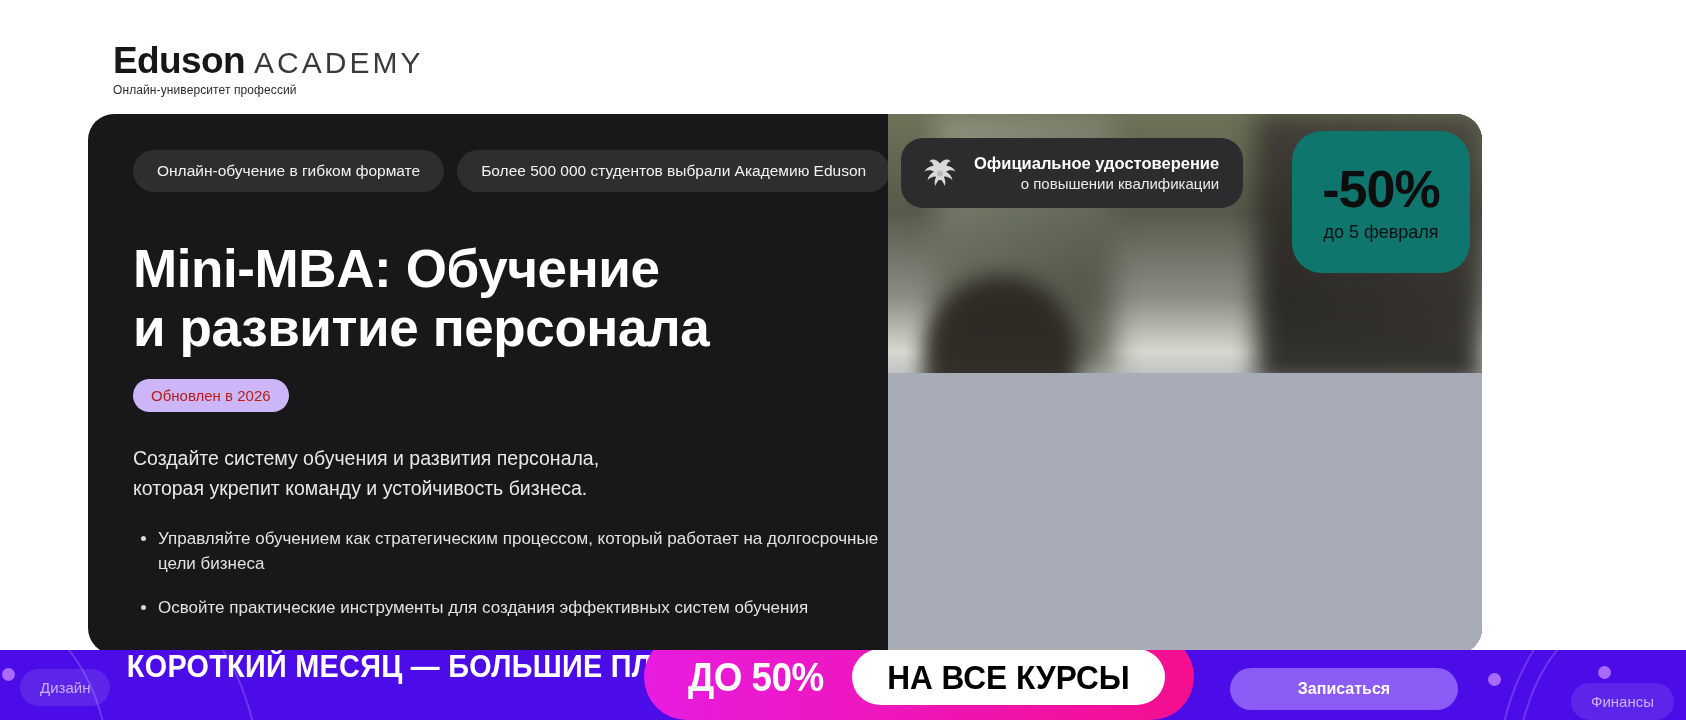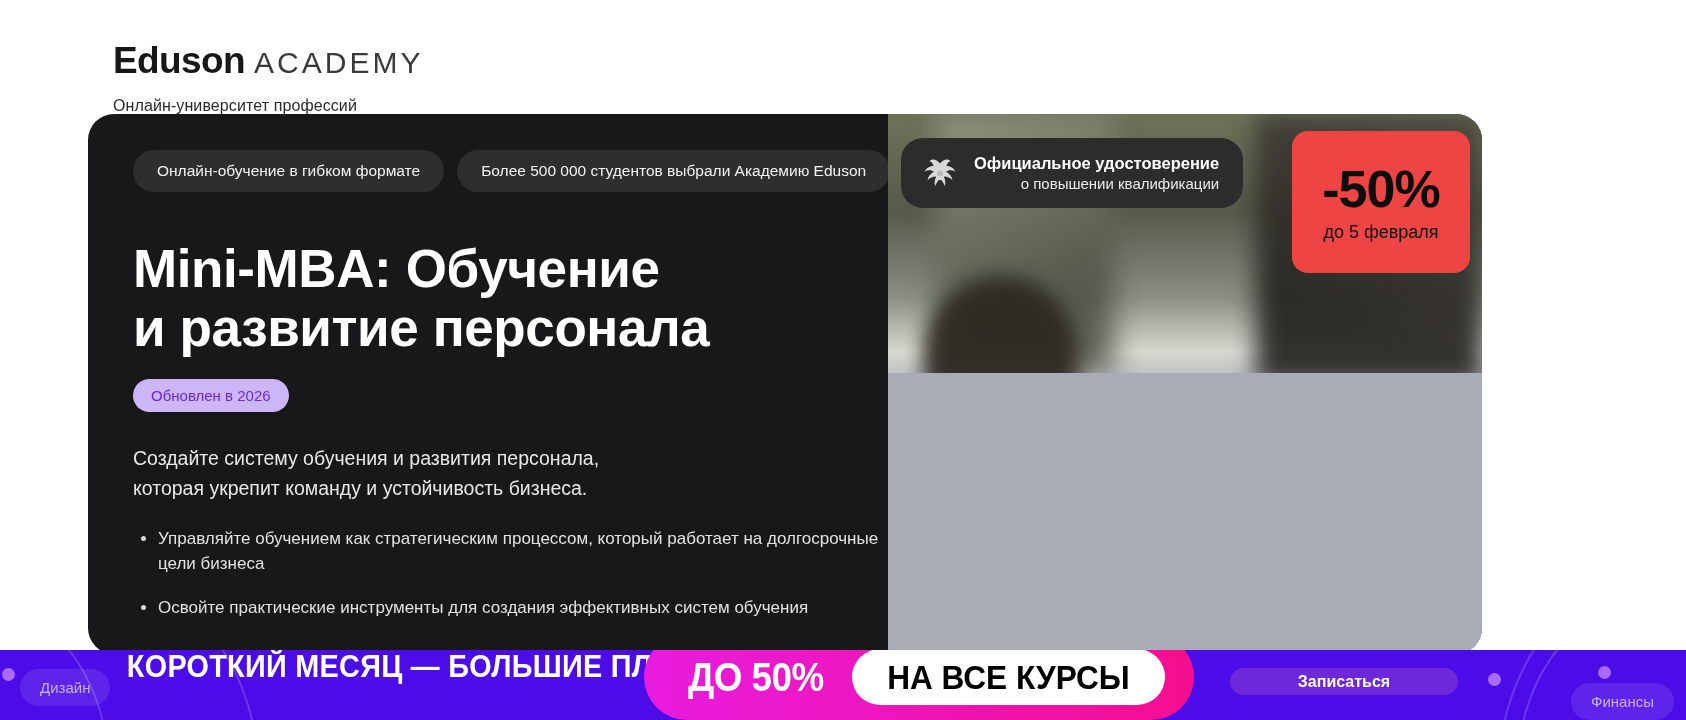--- a/index.html
+++ b/index.html
@@ -14,21 +14,21 @@
   
   .logo-block { position:absolute; left:113px; top:42px; }
   .logo-row { display:flex; align-items:baseline; gap:9px; line-height:1; }
   .logo-eduson {
     font-size:37px; font-weight:bold; color:#17171a; letter-spacing:-0.6px;
   }
   .logo-academy {
     font-size:30px; font-weight:300; color:#3a3a3e; letter-spacing:3.0px;
   }
   .logo-sub {
-    margin-top:18px; font-size:16px; color:#2b2b2e; letter-spacing:0.1px;
+    margin-top:4px; font-size:12px; color:#2b2b2e; letter-spacing:0.1px;
   }
 
   
   .hero {
     position:absolute; left:88px; top:114px;
     width:1394px; height:540px;
     background:#18181a; border-radius:26px; overflow:hidden;
     display:flex;
   }
   .hero-left { position:relative; width:800px; padding:36px 0 0 45px; }
@@ -41,21 +41,21 @@
   }
 
   .headline {
     margin-top:47px;
     color:#ffffff; font-size:53px; font-weight:bold;
     line-height:1.12; letter-spacing:-0.4px;
   }
 
   .updated-badge {
     display:inline-block; margin-top:22px;
-    background:#ccb6f7; color:#6d28d9;
+    background:#ccb6f7; color:#b91c1c;
     border-radius:18px; padding:9px 18px;
     font-size:15px; line-height:1;text-align:center;
   }
 
   .lede {
     margin-top:31px; color:#e7e7e8;
     font-size:19.5px; line-height:1.55;
   }
 
   .bullets { margin-top:22px; list-style:none; }
@@ -102,21 +102,21 @@
     padding:16px 24px 16px 20px;
   }
   .emblem { width:38px; height:38px; flex:0 0 38px; }
   .cert-texts { display:flex; flex-direction:column; gap:4px; }
   .cert-t1 { color:#fff; font-size:16.5px; font-weight:bold; line-height:1; }
   .cert-t2 { color:#eaeaea; font-size:15px; line-height:1; text-align:right; }
 
   .discount {
     position:absolute; right:12px; top:17px;
     width:178px; height:142px;
-    background:#ef4444; border-radius:16px;
+    background:#0f766e; border-radius:30px;
     display:flex; flex-direction:column;
     align-items:center; justify-content:center; gap:8px;
   }
   .discount-num {
     color:#0d0d0d; font-size:52px; font-weight:bold;
     line-height:1; letter-spacing:-1px;
   }
   .discount-sub { color:#111; font-size:18px; line-height:1; }
 
   
@@ -174,22 +174,22 @@
     background:#fff; border-radius:34px;
     padding:11px 26px;
     color:#000000; font-size:34px; font-weight:bold;
     line-height:1; white-space:nowrap;
     display:inline-block;
   }
   .pill-white span { display:inline-block; transform:scaleX(.93); }
 
   .cta {
     position:absolute; right:228px; top:18px;
-    width:228px; height:27px;
-    background:#6d28d9; border-radius:22px;
+    width:228px; height:42px;
+    background:#8b5cf6; border-radius:22px;
     color:#fff; font-size:16px; font-weight:bold;
     display:flex; align-items:center; justify-content:center;
     border:none; cursor:pointer;
     font-family:"Liberation Sans", sans-serif;
   }
 </style>
 </head>
 <body>
 
 <div id="page">

